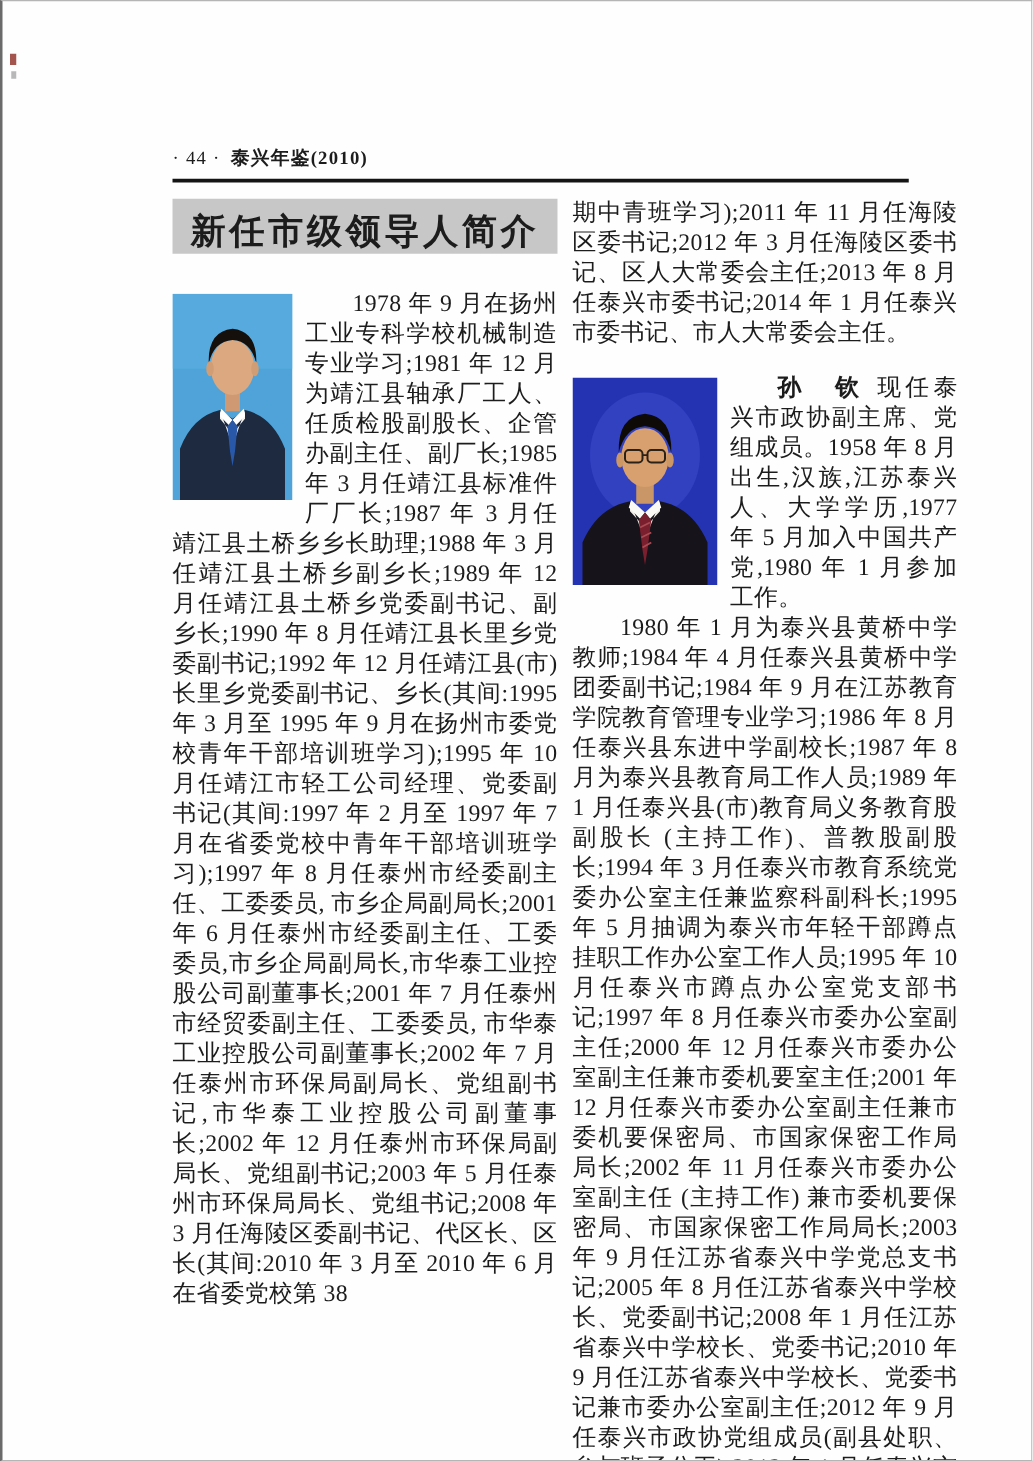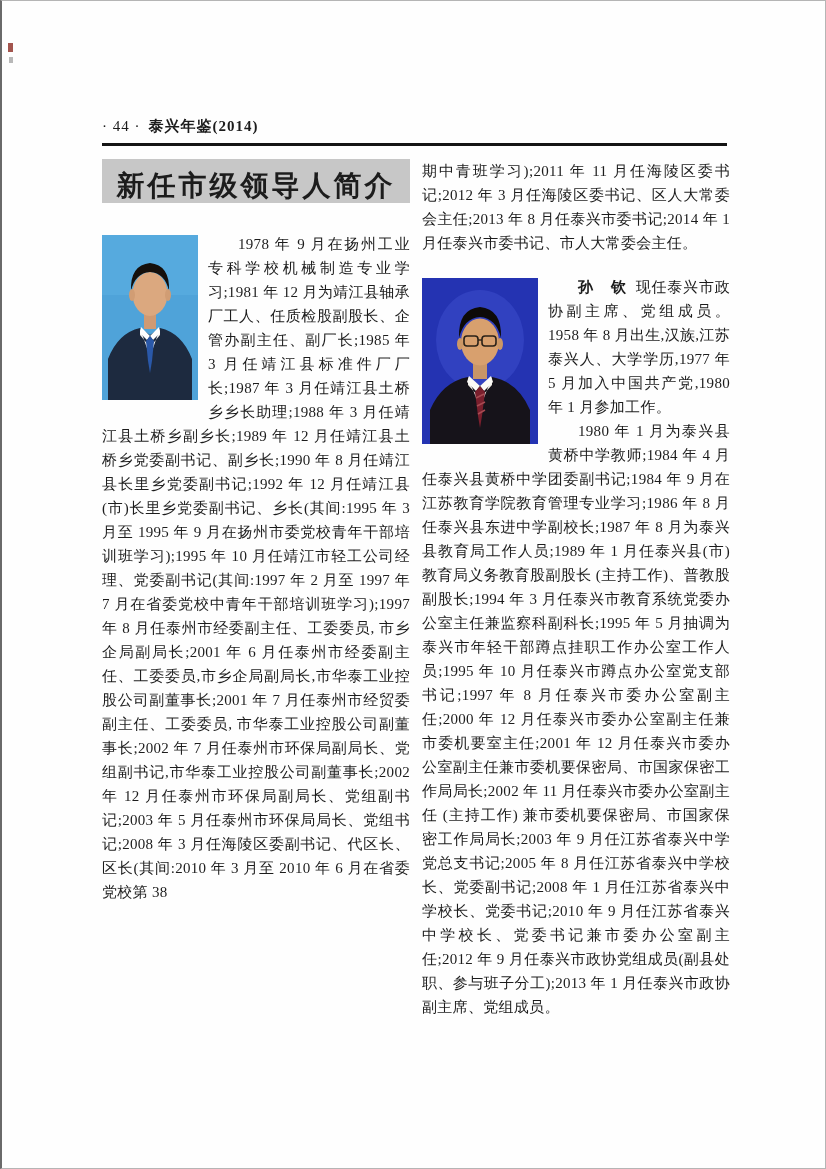--- a/index.html
+++ b/index.html
@@ -6,60 +6,61 @@
   .page{
     position:relative;
     width:826px;height:1169px;
     background:#fefefe;
     box-sizing:border-box;
     border:1px solid #b5b5b5;
     border-left:2px solid #6a6a6a;
     overflow:hidden;
     font-family:"Liberation Serif","DejaVu Serif",serif;
     color:#1c1c1c;
+    padding-left:36px;
   }
   .scan-speck-red{position:absolute;left:6px;top:42px;width:5px;height:9px;background:#8c2a22;opacity:.8;}
   .scan-speck-gray{position:absolute;left:7px;top:56px;width:4px;height:6px;background:#9a9a9a;opacity:.7;}
   .inner{margin:0 98px 0 100px;padding-top:116px;}
   .page-header{
     display:flex;align-items:baseline;
     font-size:15px;font-weight:bold;letter-spacing:1px;
     padding-bottom:7px;border-bottom:3px solid #141414;
   }
   .page-header .pagenum{font-weight:normal;margin-right:8px;font-size:15px;}
   .cols{display:flex;gap:12px;margin-top:13px;}
   .col{flex:0 0 308px;width:308px;}
   .title-box{
     background:#c7c7c7;
     height:44px;line-height:53px;text-align:center;
     font-size:28px;font-weight:bold;letter-spacing:3px;
     margin-bottom:29px;
   }
   p.bio-text{
-    margin:0;font-size:15px;line-height:24px;
+    margin:0;font-size:19px;line-height:24px;
     text-align:justify;letter-spacing:0.3px;
   }
   p.indent{text-indent:2em;}
   .bio-name{font-weight:bold;letter-spacing:1px;margin-right:0.55em;}
   .photo{float:left;margin:3px 10px 5px 0;line-height:0;}
   .photo svg{display:block;}
   .bio2{margin-top:20px;}
   .clear{clear:both;}
 </style>
 </head>
 <body>
 
 <div class="page">
   <div class="scan-speck-red"></div>
   <div class="scan-speck-gray"></div>
 
   <div class="inner">
     <div class="page-header">
       <span class="pagenum">·  44  ·</span>
-      <span>泰兴年鉴(2014)</span>
+      <span>泰兴年鉴(2010)</span>
     </div>
 
     <div class="cols">
 
       <div class="col">
         <div class="title-box">
           <span>新任市级领导人简介</span>
         </div>
 
         <div class="bio">

